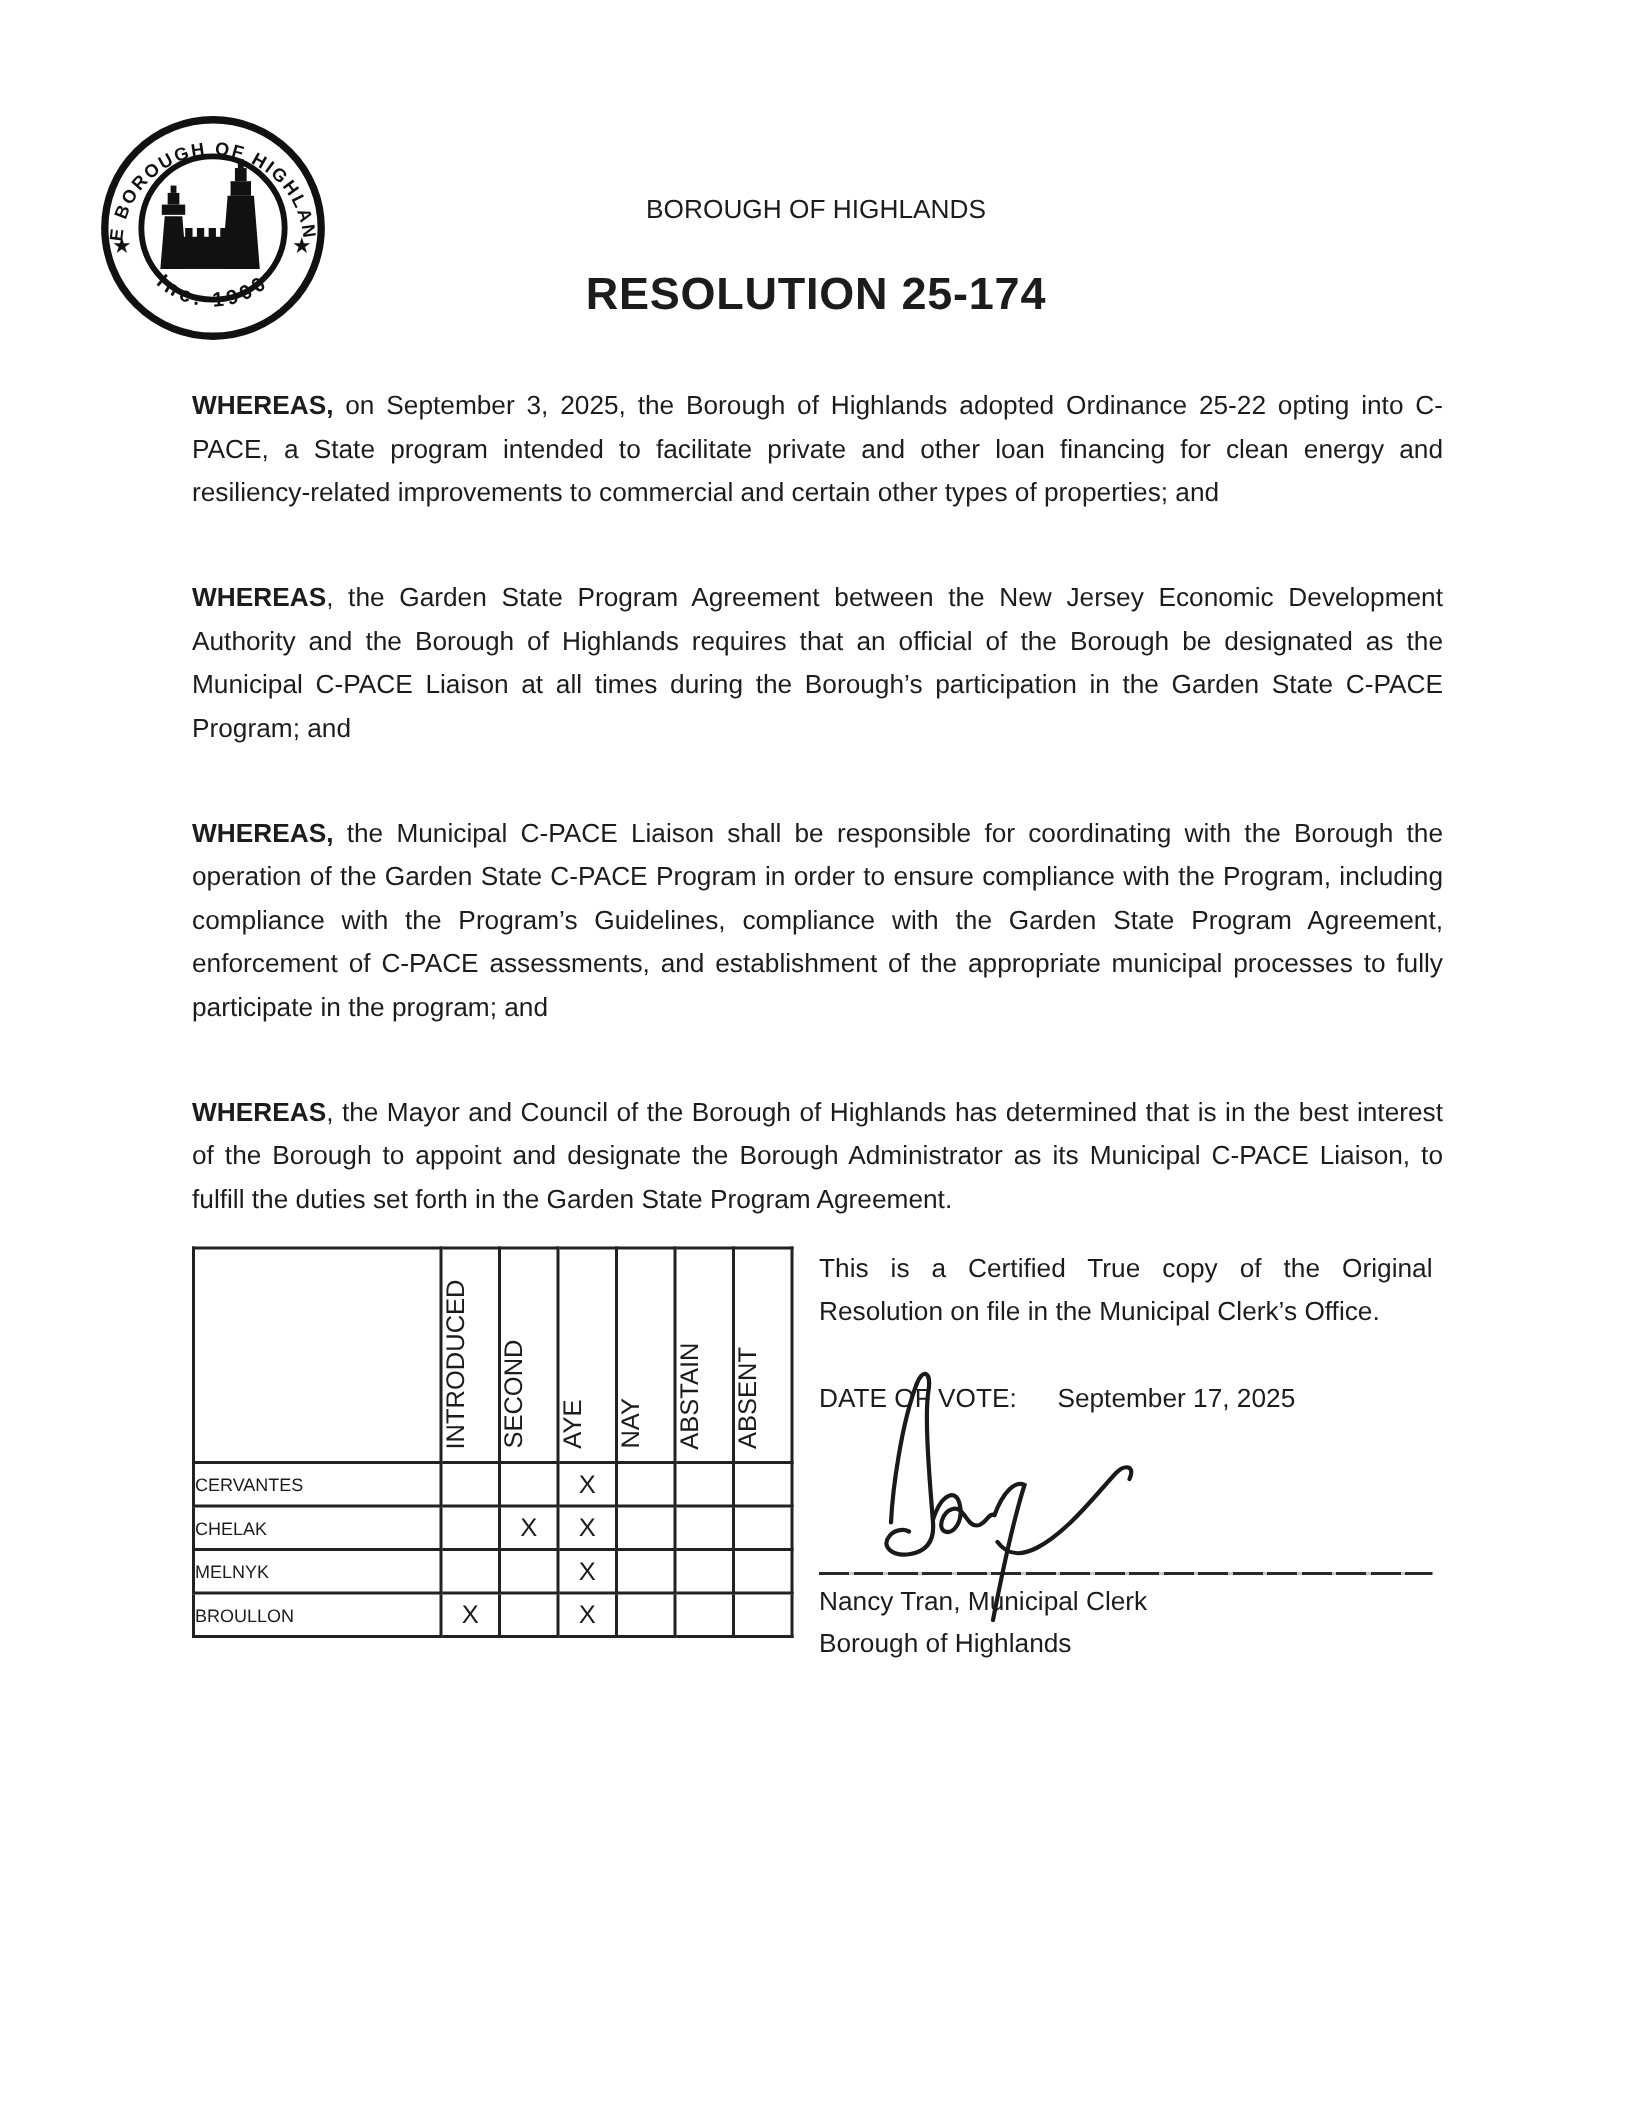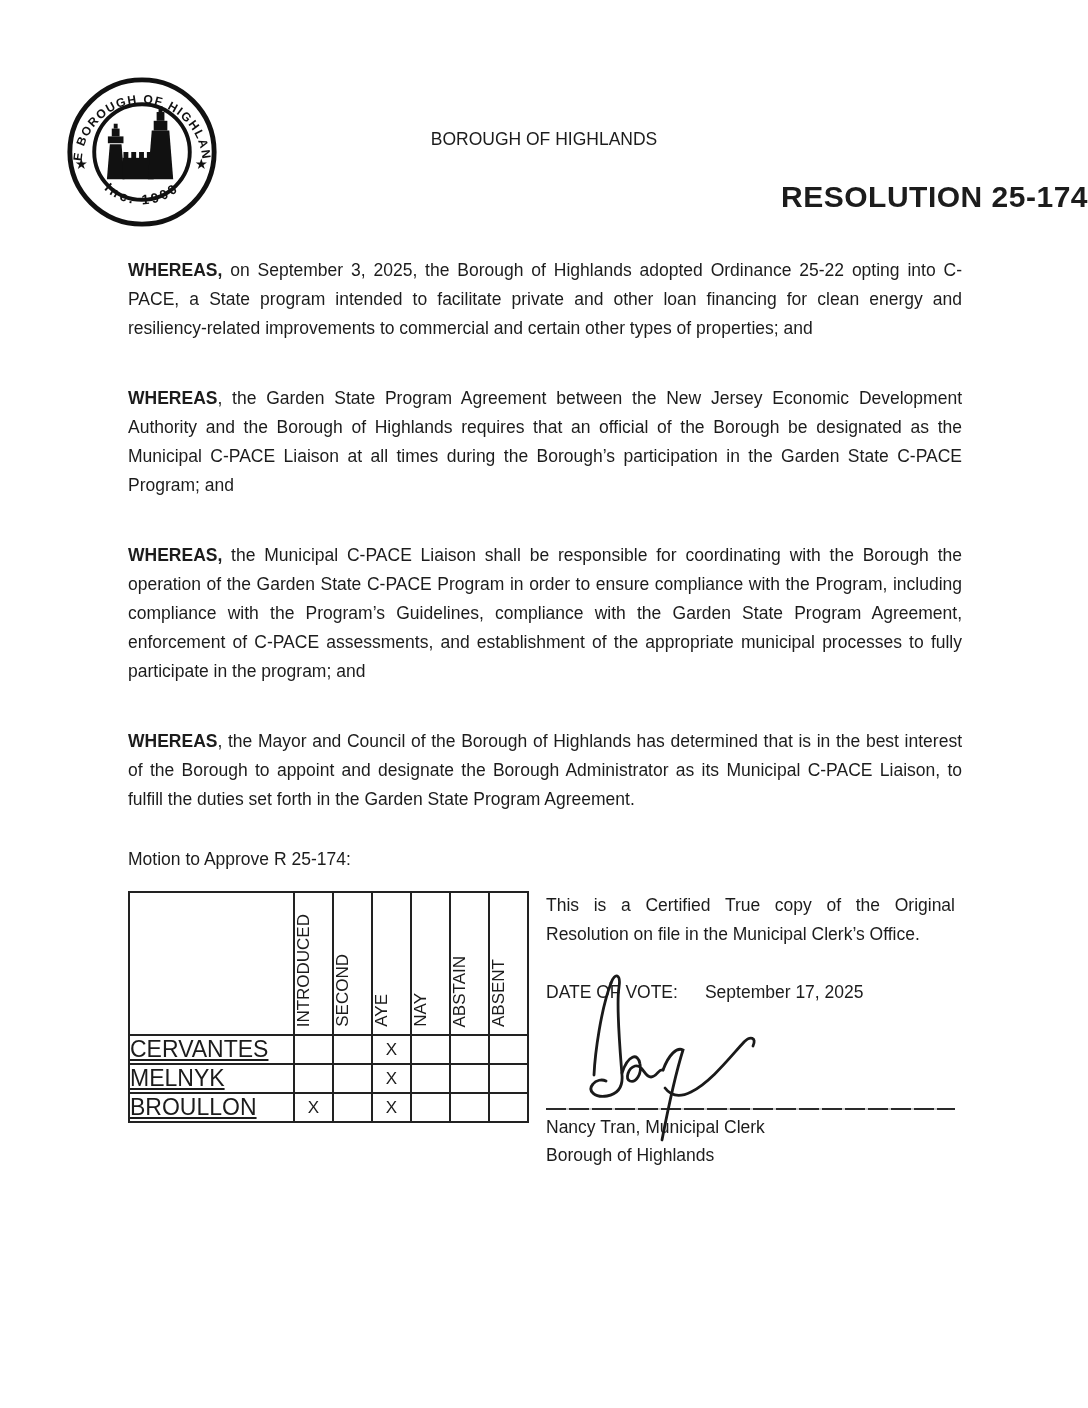--- a/index.html
+++ b/index.html
@@ -8,21 +8,21 @@
     width:1088px;height:1408px;
     background:#ffffff;
     color:#1c1c1c;
     font-family:"Liberation Sans","DejaVu Sans",sans-serif;
     overflow:hidden;
   }
   
   .seal{position:absolute;left:64px;top:74px;width:156px;height:156px;}
   
   .doc-header{padding-top:126px;text-align:center;font-size:17.5px;line-height:27px;}
-  .doc-title{margin-top:26px;text-align:right;font-size:30px;font-weight:bold;line-height:36px;letter-spacing:0.5px;}
+  .doc-title{margin-top:26px;text-align:center;font-size:30px;font-weight:bold;line-height:36px;letter-spacing:0.5px;}
   .doc-subtitle{margin-top:7px;text-align:center;font-size:17.5px;font-weight:bold;}
   
   .content{margin:0 126px 0 128px;}
   .para{margin:41px 0 0 0;font-size:17.5px;line-height:29px;text-align:justify;}
   .motion-line{margin-top:31px;font-size:17.5px;line-height:29px;}
   
   .vote-section{display:flex;align-items:flex-start;margin-top:17px;}
   table.vote-table{border-collapse:collapse;table-layout:fixed;}
   table.vote-table th,table.vote-table td{border:2px solid #222;padding:0;}
   .corner-cell{width:163px;}
@@ -31,21 +31,21 @@
   .vhead span{
     display:inline-block;
     writing-mode:vertical-rl;
     transform:rotate(180deg);
     font-size:17px;
     font-weight:normal;
     padding:3px 0 3px 2px;
     white-space:nowrap;
     line-height:1;
   }
-  .name-cell{height:27px;font-size:23px;padding-left:8px;white-space:nowrap;text-decoration:underline;}
+  .name-cell{height:27px;font-size:12px;padding-left:8px;white-space:nowrap;}
   .mark-cell{height:27px;font-size:17px;text-align:center;}
   
   .cert-col{margin-left:17px;width:409px;font-size:17.5px;line-height:29px;}
   .cert-text{text-align:justify;}
   .date-line{margin-top:29px;white-space:nowrap;}
   .date-value{margin-left:27px;}
   .sig-area{position:relative;margin-top:101px;}
   .sig-line{
     height:2px;
     background:repeating-linear-gradient(90deg,#2a2a2a 0 20px,rgba(42,42,42,0.25) 20px 23px);
@@ -101,41 +101,49 @@
   </div>
 
   <div class="doc-title">RESOLUTION 25-174</div>
 
   <div class="content">
     <p class="para"><b>WHEREAS,</b><span> on September 3, 2025, the Borough of Highlands adopted Ordinance 25-22 opting into C-PACE, a State program intended to facilitate private and other loan financing for clean energy and resiliency-related improvements to commercial and certain other types of properties; and</span></p>
     <p class="para"><b>WHEREAS</b><span>, the Garden State Program Agreement between the New Jersey Economic Development Authority and the Borough of Highlands requires that an official of the Borough be designated as the Municipal C-PACE Liaison at all times during the Borough’s participation in the Garden State C-PACE Program; and</span></p>
     <p class="para"><b>WHEREAS,</b><span> the Municipal C-PACE Liaison shall be responsible for coordinating with the Borough the operation of the Garden State C-PACE Program in order to ensure compliance with the Program, including compliance with the Program’s Guidelines, compliance with the Garden State Program Agreement, enforcement of C-PACE assessments, and establishment of the appropriate municipal processes to fully participate in the program; and</span></p>
     <p class="para"><b>WHEREAS</b><span>, the Mayor and Council of the Borough of Highlands has determined that is in the best interest of the Borough to appoint and designate the Borough Administrator as its Municipal C-PACE Liaison, to fulfill the duties set forth in the Garden State Program Agreement.</span></p>
 
-    <div class="motion-line">Motion to Approve R 25-174:</div>
 
     <div class="vote-section">
 
       <table class="vote-table">
         <thead>
           <tr>
             <th class="corner-cell vhead"></th>
             <th class="vcol vhead"><span>INTRODUCED</span></th>
             <th class="vcol vhead"><span>SECOND</span></th>
             <th class="vcol vhead"><span>AYE</span></th>
             <th class="vcol vhead"><span>NAY</span></th>
             <th class="vcol vhead"><span>ABSTAIN</span></th>
             <th class="vcol vhead"><span>ABSENT</span></th>
           </tr>
         </thead>
         <tbody>
             <tr>
               <td class="name-cell">CERVANTES</td>
               <td class="mark-cell"></td>
               <td class="mark-cell"></td>
+              <td class="mark-cell">X</td>
+              <td class="mark-cell"></td>
+              <td class="mark-cell"></td>
+              <td class="mark-cell"></td>
+            </tr>
+            <tr>
+              <td class="name-cell">CHELAK</td>
+              <td class="mark-cell"></td>
+              <td class="mark-cell">X</td>
               <td class="mark-cell">X</td>
               <td class="mark-cell"></td>
               <td class="mark-cell"></td>
               <td class="mark-cell"></td>
             </tr>
             <tr>
               <td class="name-cell">MELNYK</td>
               <td class="mark-cell"></td>
               <td class="mark-cell"></td>
               <td class="mark-cell">X</td>

